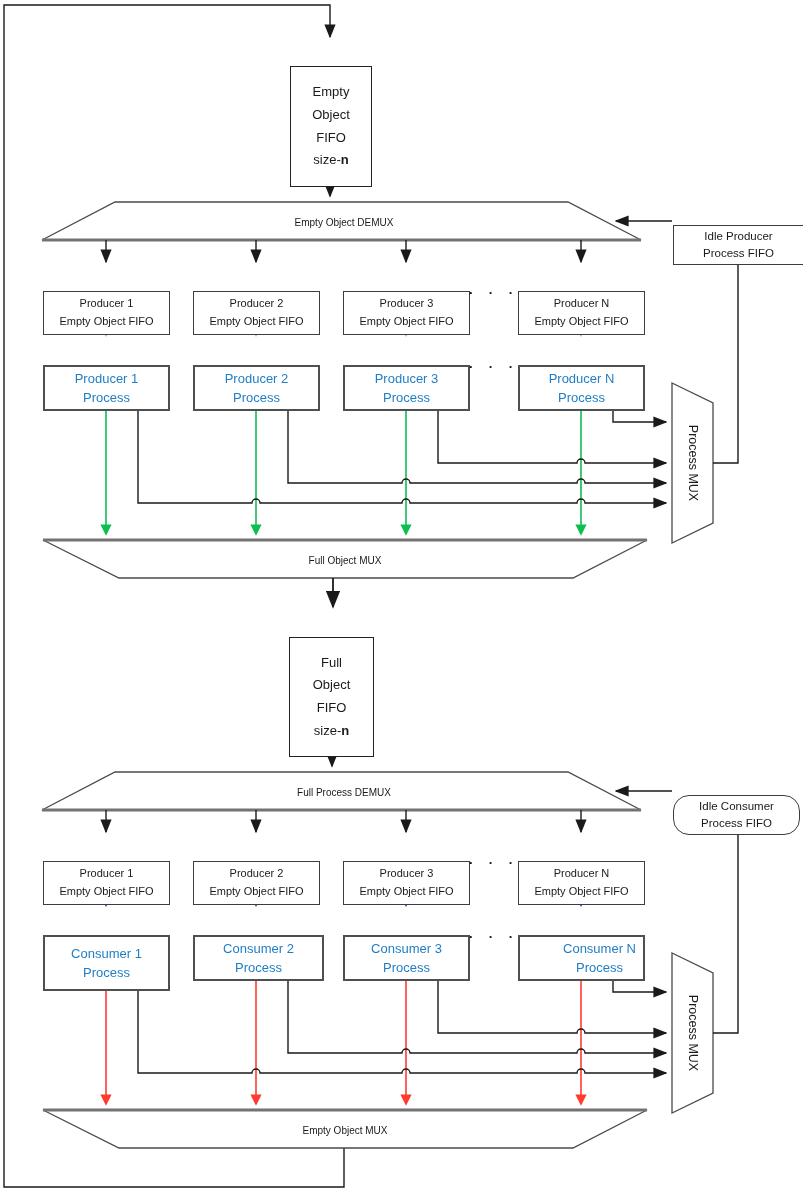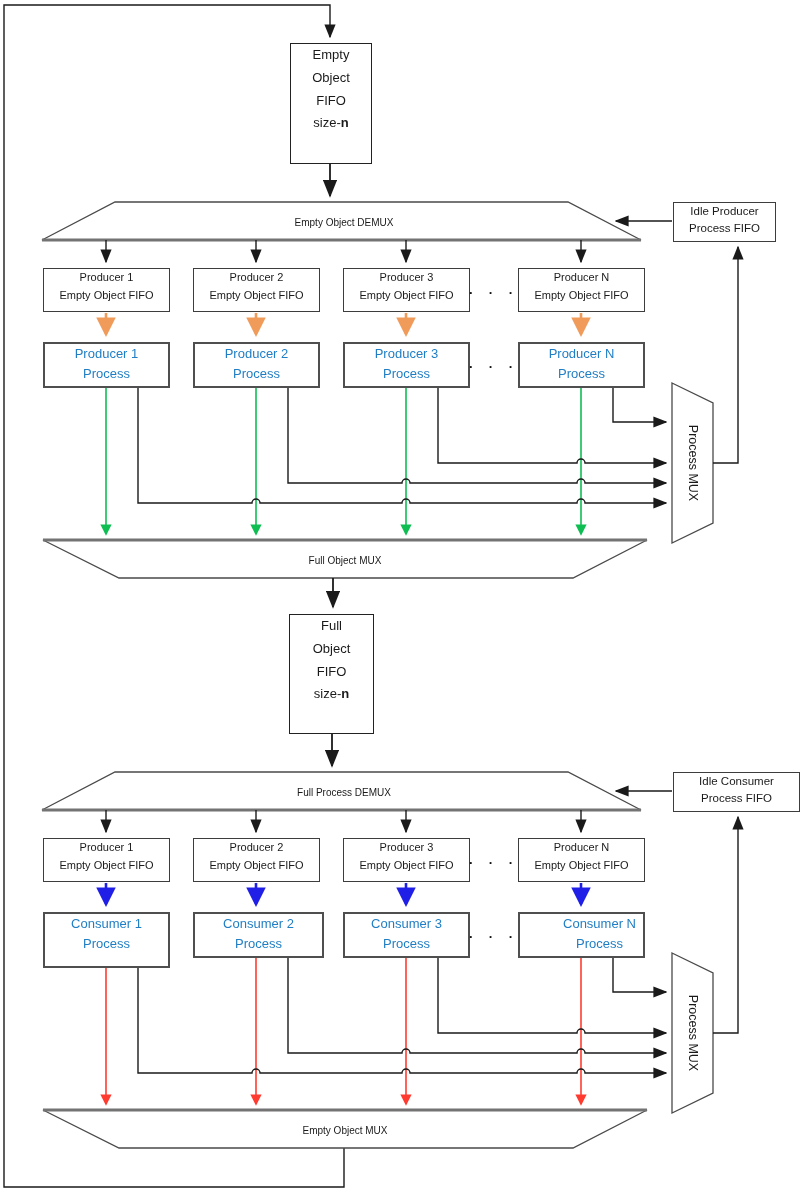--- a/index.html
+++ b/index.html
@@ -1,18 +1,18 @@
 <!DOCTYPE html>
 <html><head>
 <meta charset="utf-8">
 <style>
   html,body{margin:0;padding:0;background:#fff;font-family:"Liberation Sans",sans-serif;}
   #canvas{position:relative;width:803px;height:1195px;background:#fff;overflow:hidden;}
   svg{position:absolute;left:0;top:0;}
-  .box{position:absolute;background:#fff;display:flex;flex-direction:column;align-items:center;text-align:center;box-sizing:border-box;z-index:2;}
+  .box{position:absolute;background:#fff;display:flex;flex-direction:column;align-items:center;justify-content:center;text-align:center;box-sizing:border-box;z-index:2;margin-top:23px;}
   .fifo-sm{border:1.4px solid #3d3d3d;font-size:11px;line-height:1.6;color:#1a1a1a;}
   .proc{border:2px solid #4f4f4f;font-size:13px;line-height:1.5;color:#1F7EC4;}
   .bigfifo{border:1.6px solid #222;font-size:13px;line-height:1.75;color:#1a1a1a;}
   .idle{border:1.4px solid #3d3d3d;font-size:11.5px;line-height:1.5;color:#1a1a1a;}
   .lbl{position:absolute;transform:translate(-50%,-50%);font-size:10px;color:#1a1a1a;white-space:nowrap;z-index:3;}
   .muxlbl{position:absolute;transform:translate(-50%,-50%) rotate(90deg);font-size:12.5px;color:#1a1a1a;white-space:nowrap;z-index:3;}
   .dots{position:absolute;transform:translate(-50%,-50%);font-size:13px;font-weight:bold;letter-spacing:6px;color:#111;z-index:3;}
 </style>
 </head>
 <body>
@@ -149,25 +149,25 @@
     <div><span>size-</span><b>n</b></div>
   </div>
 
   <div class="lbl" style="left:344px;top:222px;">Empty Object DEMUX</div>
   <div class="lbl" style="left:345px;top:560px;">Full Object MUX</div>
   <div class="lbl" style="left:344px;top:792px;">Full Process DEMUX</div>
   <div class="lbl" style="left:345px;top:1130px;">Empty Object MUX</div>
   <div class="muxlbl" style="left:693px;top:463px;">Process MUX</div>
   <div class="muxlbl" style="left:693px;top:1033px;">Process MUX</div>
 
-  <div class="box idle" style="left:673px;top:202px;width:103px;height:40px;">
+  <div class="box idle" style="left:673px;top:202px;width:131px;height:40px;">
     <div>Idle Producer</div>
     <div>Process FIFO</div>
   </div>
-  <div class="box idle" style="left:673px;top:772px;width:127px;height:40px;">
+  <div class="box idle" style="left:673px;top:772px;width:127px;height:40px;border-radius:16px;">
     <div>Idle Consumer</div>
     <div>Process FIFO</div>
   </div>
 
   <div class="box fifo-sm" style="left:43px;top:268px;width:127px;height:44px;">
     <div>Producer 1</div>
       <div>Empty Object FIFO</div>
   </div>
   <div class="box fifo-sm" style="left:193px;top:268px;width:127px;height:44px;">
     <div>Producer 2</div>

